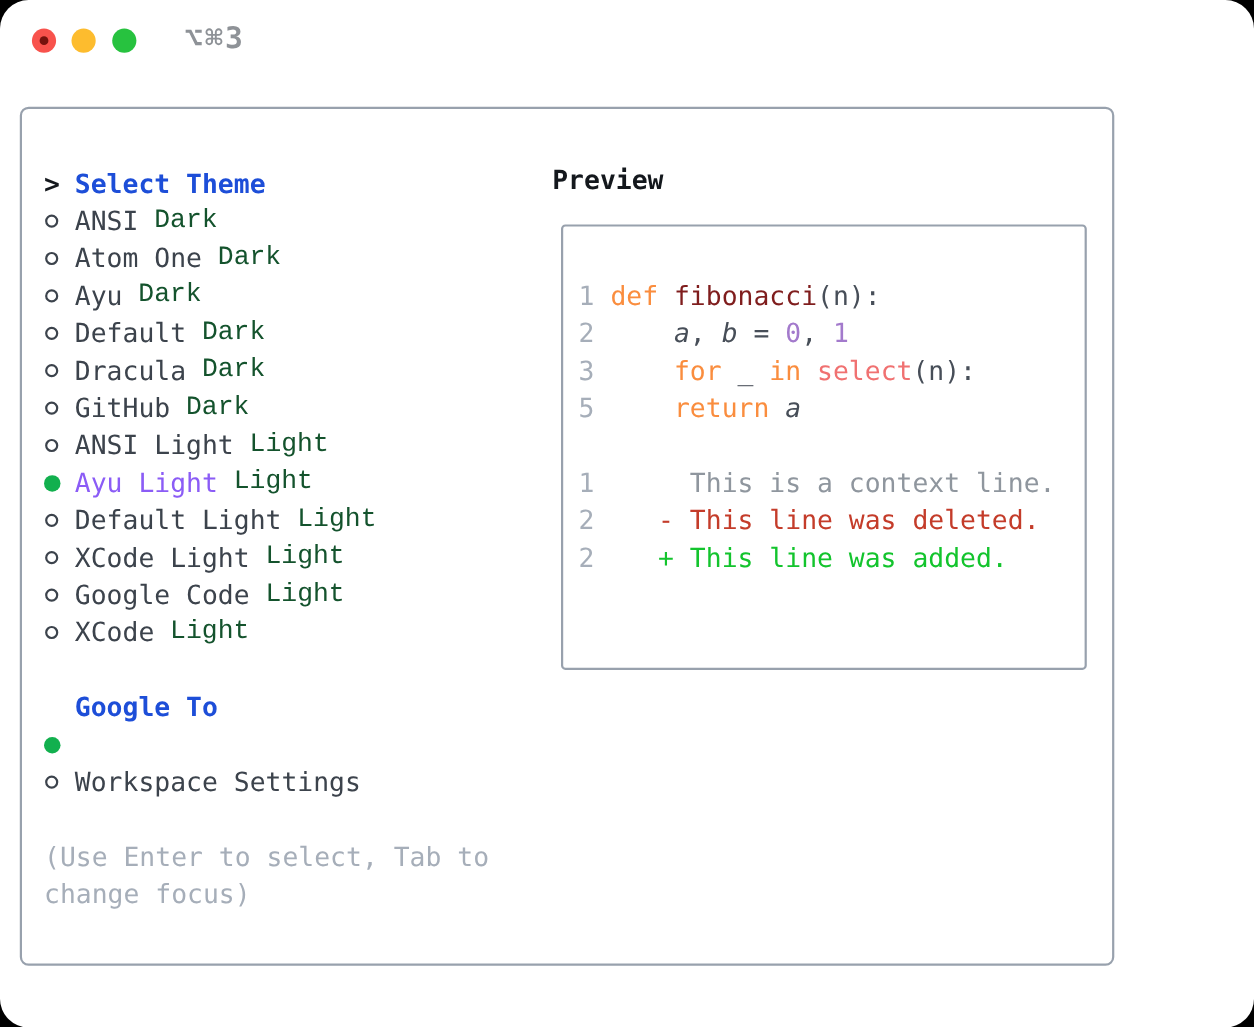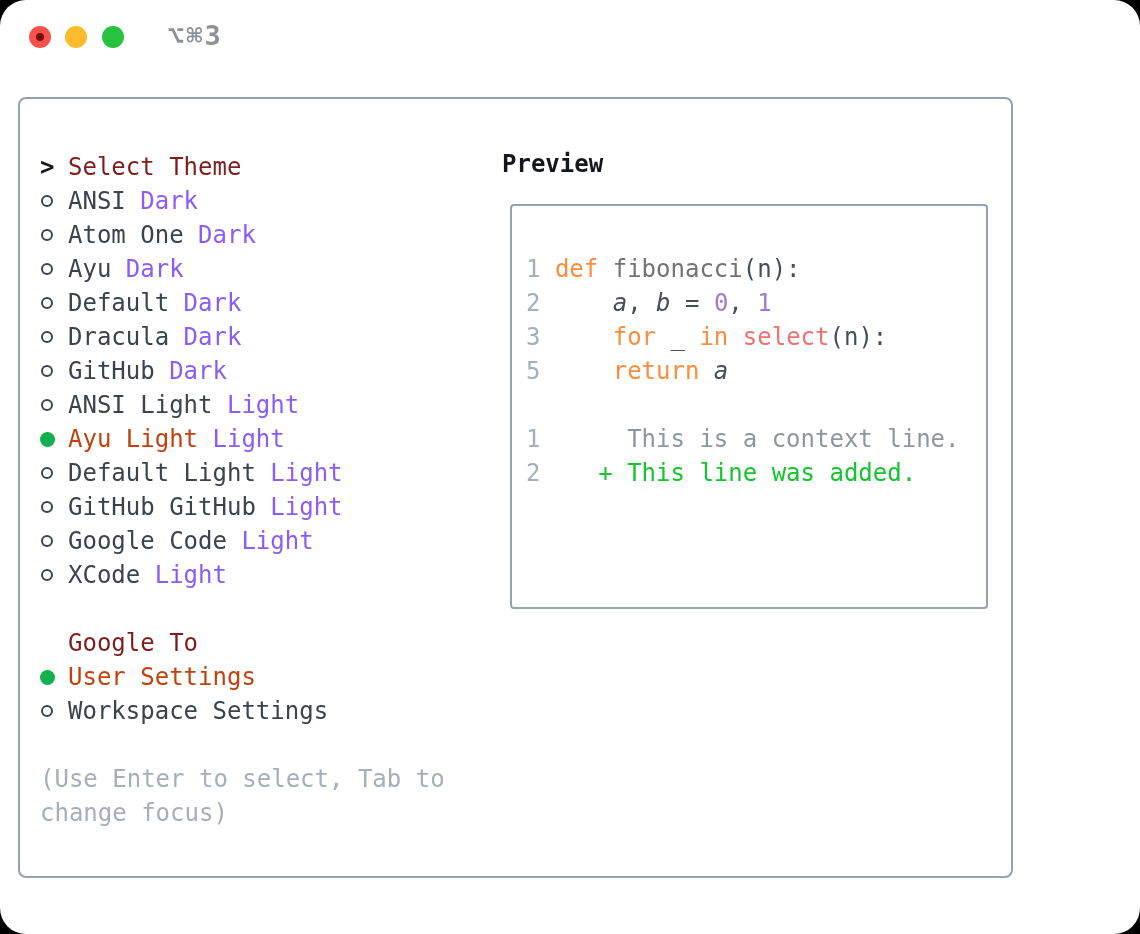--- a/index.html
+++ b/index.html
@@ -19,33 +19,33 @@
   
   .panel{position:absolute;left:18px;top:97px;width:995px;height:781px;border:2px solid #98a1ad;border-radius:8px;box-sizing:border-box;background:#fff;}
 
   
   .left-col{position:absolute;left:20px;top:51px;font-size:24px;color:#3c434c;}
   .row{height:34px;line-height:34px;display:flex;align-items:center;white-space:pre;}
   .bullet{width:28px;height:34px;display:inline-flex;align-items:center;flex:0 0 28px;}
   .dot{width:12px;height:12px;border:2.5px solid #3c434c;border-radius:50%;box-sizing:border-box;margin-left:1px;}
   .dot.sel{width:15px;height:15px;border:none;background:#12b04e;margin-left:0;}
   .caret{color:#14181d;font-weight:bold;}
-  .hdr-text{font-weight:normal;color:#7f1d1d;}
+  .hdr-text{font-weight:bold;color:#1d4ed8;}
   .nm{color:#3c434c;}
-  .nm.sel{color:#c2410c;}
-  .sfx{color:#8b5cf6;}
+  .nm.sel{color:#8b5cf6;}
+  .sfx{color:#14532d;font-family:Liberation Mono, monospace;}
   .help-line{height:34px;line-height:34px;color:#a6aeb9;white-space:pre;}
 
   
   .preview-header{position:absolute;left:482px;top:48px;height:34px;line-height:34px;font-size:24px;font-weight:bold;color:#14181d;}
   .preview-box{position:absolute;left:490px;top:105px;width:478px;height:405px;border:2px solid #98a1ad;border-radius:4px;box-sizing:border-box;background:#fff;padding:46px 0 0 14px;overflow:hidden;}
   .crow{height:34px;line-height:34px;font-size:24px;white-space:pre;color:#474e58;}
   .lnum{color:#a6aeb9;}
   .kw{color:#fa8d3e;}
-  .fn{color:#737373;}
+  .fn{color:#7f1d1d;}
   .cn{color:#a37acc;}
   .bi{color:#f07171;}
   .pl{color:#474e58;}
   .vi{color:#474e58;font-style:italic;}
   .ctx{color:#8f969e;}
   .del{color:#c43c2a;}
   .add{color:#13c42d;}
 </style>
 </head>
 <body>
@@ -71,49 +71,50 @@
         <div id="theme-items">
             <div class="row"><span class="bullet"><span class="dot"></span></span><span class="nm">ANSI</span><span class="sfx"> Dark</span></div>
             <div class="row"><span class="bullet"><span class="dot"></span></span><span class="nm">Atom One</span><span class="sfx"> Dark</span></div>
             <div class="row"><span class="bullet"><span class="dot"></span></span><span class="nm">Ayu</span><span class="sfx"> Dark</span></div>
             <div class="row"><span class="bullet"><span class="dot"></span></span><span class="nm">Default</span><span class="sfx"> Dark</span></div>
             <div class="row"><span class="bullet"><span class="dot"></span></span><span class="nm">Dracula</span><span class="sfx"> Dark</span></div>
             <div class="row"><span class="bullet"><span class="dot"></span></span><span class="nm">GitHub</span><span class="sfx"> Dark</span></div>
             <div class="row"><span class="bullet"><span class="dot"></span></span><span class="nm">ANSI Light</span><span class="sfx"> Light</span></div>
             <div class="row"><span class="bullet"><span class="dot sel"></span></span><span class="nm sel">Ayu Light</span><span class="sfx"> Light</span></div>
             <div class="row"><span class="bullet"><span class="dot"></span></span><span class="nm">Default Light</span><span class="sfx"> Light</span></div>
-            <div class="row"><span class="bullet"><span class="dot"></span></span><span class="nm">GitHub GitHub</span><span class="sfx"> Light</span></div>
+            <div class="row"><span class="bullet"><span class="dot"></span></span><span class="nm">XCode Light</span><span class="sfx"> Light</span></div>
             <div class="row"><span class="bullet"><span class="dot"></span></span><span class="nm">Google Code</span><span class="sfx"> Light</span></div>
             <div class="row"><span class="bullet"><span class="dot"></span></span><span class="nm">XCode</span><span class="sfx"> Light</span></div>
           </div>
         <div class="row"></div>
         <div class="row">
           <span class="bullet"></span><span class="hdr-text">Google To</span>
         </div>
         <div id="apply-items">
-            <div class="row"><span class="bullet"><span class="dot sel"></span></span><span class="nm sel">User Settings</span></div>
+            <div class="row"><span class="bullet"><span class="dot sel"></span></span></div>
             <div class="row"><span class="bullet"><span class="dot"></span></span><span class="nm">Workspace Settings</span></div>
           </div>
         <div class="row"></div>
         <div id="help-lines">
             <div class="help-line">(Use Enter to select, Tab to</div>
             <div class="help-line">change focus)</div>
           </div>
       </div>
 
       <div class="preview-header">Preview</div>
       <div class="preview-box">
         <div id="code-lines">
             <div class="crow"><span class="lnum">1</span><span class="pl"> </span><span class="kw">def </span><span class="fn">fibonacci</span><span class="pl">(n):</span></div>
             <div class="crow"><span class="lnum">2</span><span class="pl"> </span><span class="pl">    </span><span class="vi">a</span><span class="pl">, </span><span class="vi">b</span><span class="pl"> = </span><span class="cn">0</span><span class="pl">, </span><span class="cn">1</span></div>
             <div class="crow"><span class="lnum">3</span><span class="pl"> </span><span class="pl">    </span><span class="kw">for</span><span class="pl"> _ </span><span class="kw">in</span><span class="pl"> </span><span class="bi">select</span><span class="pl">(n):</span></div>
             <div class="crow"><span class="lnum">5</span><span class="pl"> </span><span class="pl">    </span><span class="kw">return </span><span class="vi">a</span></div>
           </div>
         <div class="crow"></div>
         <div id="diff-lines">
             <div class="crow"><span class="lnum">1</span><span class="pl">    </span><span class="ctx"> </span><span class="pl"> </span><span class="ctx">This is a context line.</span></div>
+            <div class="crow"><span class="lnum">2</span><span class="pl">    </span><span class="del">-</span><span class="pl"> </span><span class="del">This line was deleted.</span></div>
             <div class="crow"><span class="lnum">2</span><span class="pl">    </span><span class="add">+</span><span class="pl"> </span><span class="add">This line was added.</span></div>
           </div>
       </div>
 
     </div>
   </div>
 </div>
 
 </body></html>

